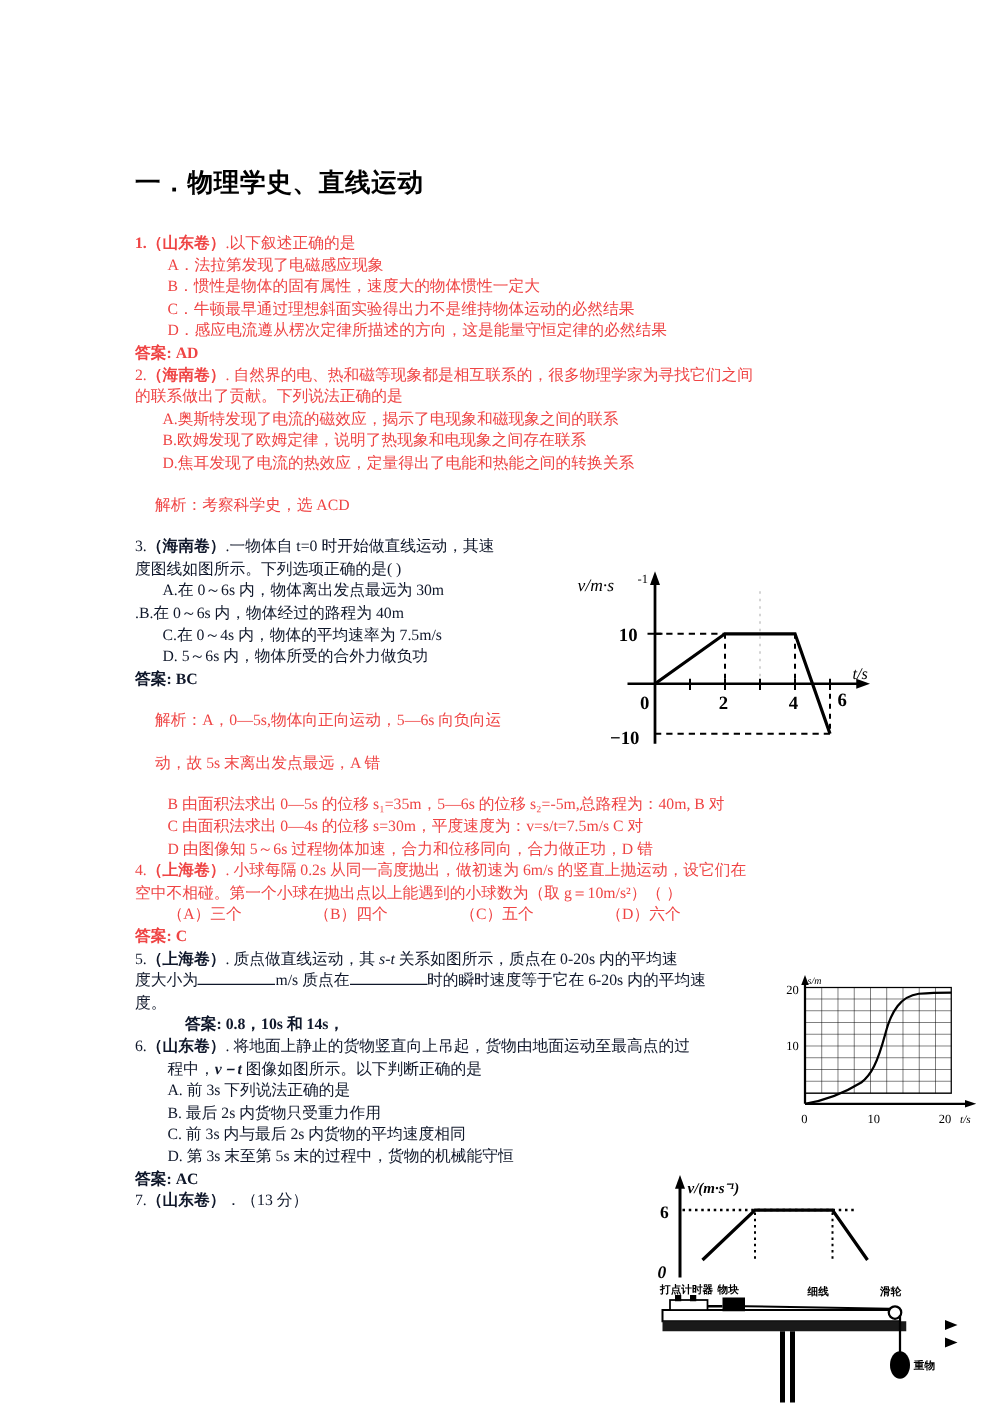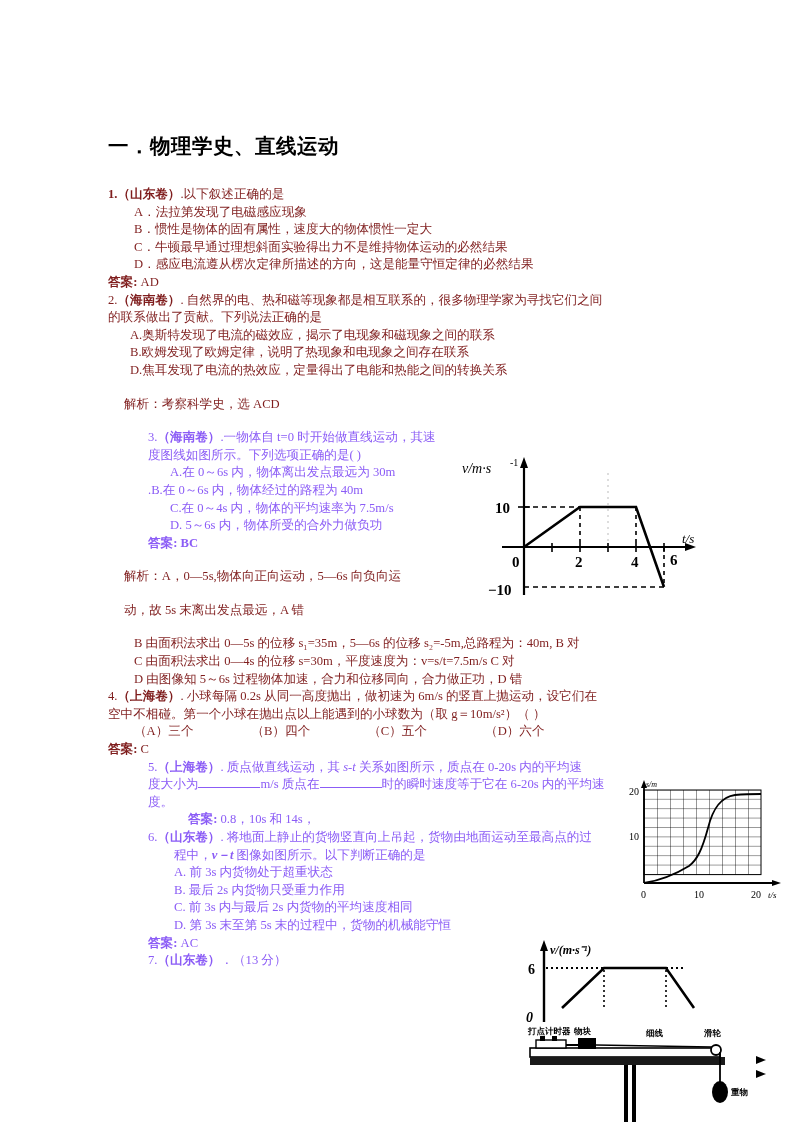--- a/index.html
+++ b/index.html
@@ -34,30 +34,30 @@
     margin: 0 0 26px 0;
     letter-spacing: 0.5px;
     font-family: "Liberation Serif", "DejaVu Serif", serif;
   }
 
   .q {
     font-size: 12.6px;
     line-height: 17.6px;
     margin: 0;
   }
-  .q.black { color: #7f1d1d; }
-  .q.red { color: #8b5cf6; margin-left: 40px; }
+  .q.black { color: #ef4444; }
+  .q.red { color: #0f172a; }
   .stem { margin: 0; }
   .opt {
     margin: 0;
     padding-left: 26px;
   }
   .opt.tight { padding-left: 22px; }
   .ans { margin: 0; font-weight: bold; }
-  .ans .plain { font-weight: normal; }
+  .ans .plain { font-weight: bold; }
   .sol { margin: 16px; }
   .sol-ind { margin: 0; padding-left: 26px; }
   .bold { font-weight: bold; }
   .ital { font-style: italic; }
   .blank {
     display: inline-block;
     width: 62px;
     border-bottom: 1px solid currentColor;
   }
   .gap { display: inline-block; width: 58px; }
@@ -149,21 +149,21 @@
     <div>
       <p class="q red stem"><span>5.</span><span class="bold">（上海卷）</span><span>. 质点做直线运动，其 </span><span class="ital">s-t</span><span> 关系如图所示，质点在 0-20s 内的平均速</span></p>
       <p class="q red stem"><span>度大小为</span><span class="blank"></span><span>m/s 质点在</span><span class="blank"></span><span>时的瞬时速度等于它在 6-20s 内的平均速</span></p>
       <p class="q red stem">度。</p>
       <p class="q red ans" style="padding-left:40px;"><span>答案:</span> <span class="plain">0.8，10s 和 14s，</span></p>
     </div>
 
     <div>
       <p class="q red stem"><span>6.</span><span class="bold">（山东卷）</span><span>. 将地面上静止的货物竖直向上吊起，货物由地面运动至最高点的过</span></p>
       <p class="q red stem" style="padding-left:26px;"><span>程中，</span><span class="ital bold">v－t</span><span> 图像如图所示。以下判断正确的是</span></p>
-      <p class="q red opt">A. 前 3s 内货物处于超重状态</p>
+      <p class="q red opt">A. 前 3s 下列说法正确的是</p>
       <p class="q red opt">B. 最后 2s 内货物只受重力作用</p>
       <p class="q red opt">C. 前 3s 内与最后 2s 内货物的平均速度相同</p>
       <p class="q red opt">D. 第 3s 末至第 5s 末的过程中，货物的机械能守恒</p>
       <p class="q red ans"><span>答案:</span> <span class="plain">AC</span></p>
     </div>
 
     <div>
       <p class="q red stem"><span>7.</span><span class="bold">（山东卷）</span><span>．（13 分）</span></p>
     </div>
 

